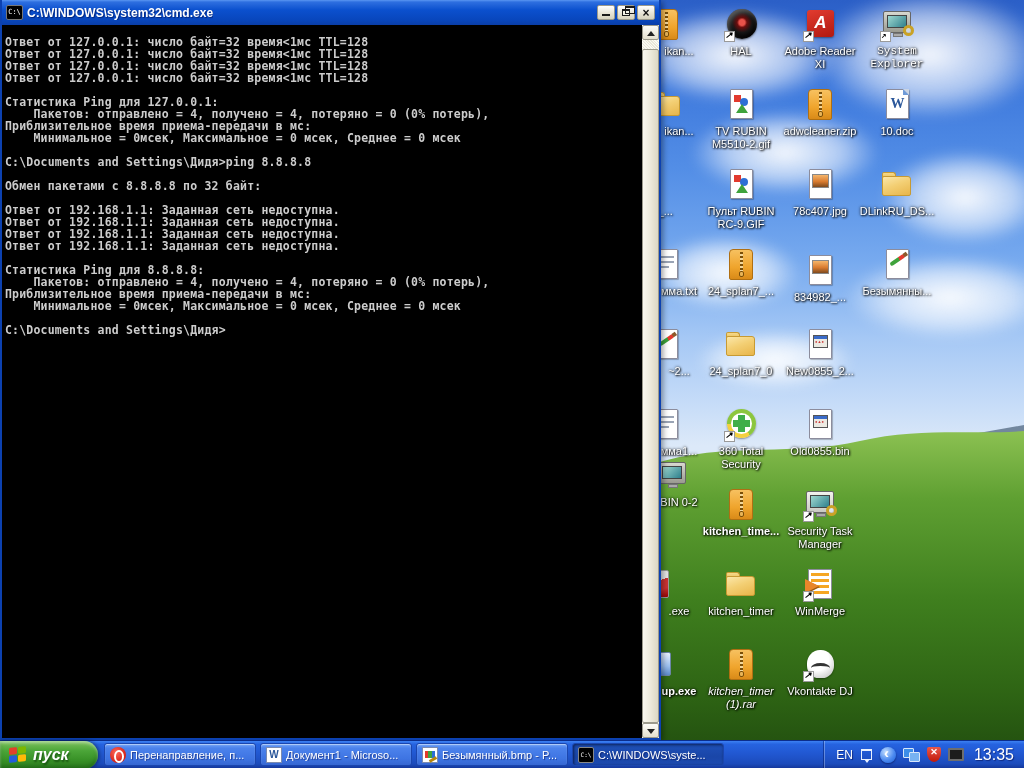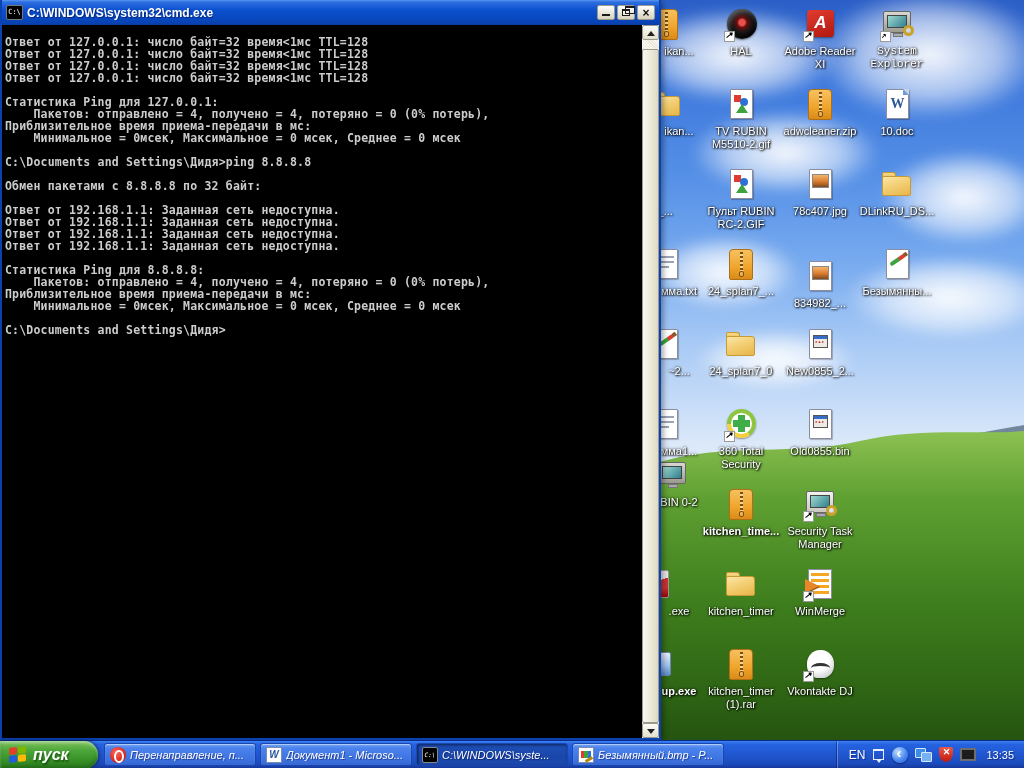--- a/index.html
+++ b/index.html
@@ -123,21 +123,21 @@
 
   
   .taskbar { position:absolute; left:0; bottom:0; width:1024px; height:28px; z-index:10; display:flex; align-items:center;
     background:linear-gradient(180deg,#3C81F3 0%,#2663E0 12%,#2158D2 45%,#1C4BBB 85%,#15389C 100%);
     border-top:1px solid #0B2D8C; }
   .startbtn { flex:none; height:28px; width:98px; display:flex; align-items:center; padding-left:8px; cursor:pointer;
     background:linear-gradient(180deg,#7FC25E 0%,#4BA538 35%,#379026 70%,#2E7E20 100%);
     border-radius:0 14px 14px 0; box-shadow:1px 0 4px rgba(0,0,0,.5), inset 0 2px 3px rgba(255,255,255,.4), inset 0 -3px 4px rgba(0,60,0,.35); }
   .startflag { width:20px; height:18px; margin-right:5px; flex:none; }
   .startlabel { color:#fff; font-size:16px; font-weight:bold; font-style:italic; text-shadow:1px 2px 2px rgba(0,40,0,.6); }
-  .tasks { display:flex; gap:4px; margin-left:6px; flex:none;font-style:italic; }
+  .tasks { display:flex; gap:4px; margin-left:6px; flex:none; }
   .task { width:152px; height:23px; display:flex; align-items:center; gap:4px; padding:0 5px; cursor:pointer;
     background:linear-gradient(180deg,#6FA1F6 0%,#4B82EC 20%,#3E74E2 70%,#3667D2 100%);
     border:1px solid #1B46AE; border-radius:3px; box-shadow:inset 0 1px 1px rgba(255,255,255,.5); }
   .task.active { background:linear-gradient(180deg,#1E50B8,#1A46A8 60%,#1C4AB0);
     box-shadow:inset 1px 1px 3px rgba(0,0,20,.6); }
   .tlabel { color:#fff; font-size:11px; white-space:nowrap; overflow:hidden; text-overflow:ellipsis; text-shadow:1px 1px 1px rgba(0,0,60,.5); }
   .ticon { width:16px; height:16px; flex:none; position:relative; }
   .t-opera { border-radius:50%; background:radial-gradient(circle at 40% 35%,#FF6B5E,#D41E12 70%); }
   .t-opera:after { content:""; position:absolute; left:4px; top:3px; width:6px; height:9px; border-radius:50%; border:2px solid #fff; }
   .t-word { background:#fff; border:1px solid #7A8AB0; }
@@ -159,21 +159,21 @@
     background:radial-gradient(circle at 35% 30%,#BFDCFF,#4D8BF0 55%,#1B5FD8); box-shadow:0 1px 2px rgba(0,0,40,.5); }
   .chev:after { content:"‹"; position:absolute; left:4px; top:-3px; color:#fff; font-size:15px; font-weight:bold; }
   .netic { width:17px; height:14px; position:relative; }
   .netic:before, .netic:after { content:""; position:absolute; width:9px; height:8px; border:1px solid #D8E6FA;
     background:#3C8DE8; border-radius:1px; }
   .netic:before { left:0; top:0; } .netic:after { right:0; bottom:0; background:#77B2F2; }
   .shieldic { width:14px; height:15px; position:relative;
     background:linear-gradient(180deg,#E8584C,#C21807); border-radius:2px 2px 50% 50%/2px 2px 60% 60%; }
   .shieldic:after { content:"✕"; position:absolute; left:0; top:0px; width:100%; text-align:center; color:#fff; font-size:9px; font-weight:bold; }
   .monic { width:16px; height:13px; position:relative; background:#1C1C1C; border:2px solid #6E6E6E; border-radius:1px; }
-  .clock { color:#fff; font-size:11px; margin-left:3px; text-shadow:1px 1px 1px rgba(0,0,60,.5); }
+  .clock { color:#fff; font-size:16px; margin-left:3px; text-shadow:1px 1px 1px rgba(0,0,60,.5); }
 </style>
 </head>
 <body>
 
 <div class="wallpaper">
   <div class="cloud" style="left:630px; top:8px;  width:210px; height:95px;"></div>
   <div class="cloud" style="left:815px; top:-10px;width:230px; height:130px;"></div>
   <div class="cloud" style="left:690px; top:110px;width:190px; height:85px;"></div>
   <div class="cloud" style="left:880px; top:150px;width:170px; height:95px;"></div>
   <div class="cloud" style="left:650px; top:235px;width:150px; height:75px;"></div>
@@ -249,21 +249,21 @@
       <div class="dlabel">10.doc</div>
     </div>
     <div class="dicon" style="left: 702px; top: 168px;">
       <div class="ic">
         <div class="g-page">
           <i class="sh-r"></i>
           <i class="sh-b"></i>
           <i class="sh-g"></i>
         </div>
       </div>
-      <div class="dlabel">Пульт RUBIN RC-2.GIF</div>
+      <div class="dlabel">Пульт RUBIN RC-9.GIF</div>
     </div>
     <div class="dicon" style="left: 781px; top: 168px;">
       <div class="ic">
         <div class="g-page">
           <i class="photo"></i>
         </div>
       </div>
       <div class="dlabel">78c407.jpg</div>
     </div>
     <div class="dicon" style="left: 858px; top: 168px;">
@@ -277,21 +277,21 @@
     </div>
     <div class="dicon" style="left: 702px; top: 248px;">
       <div class="ic">
         <div class="g-zip">
           <i class="zipline"></i>
           <i class="zippull"></i>
         </div>
       </div>
       <div class="dlabel">24_splan7_...</div>
     </div>
-    <div class="dicon" style="left: 781px; top: 260px;">
+    <div class="dicon" style="left: 781px; top: 254px;">
       <div class="ic">
         <div class="g-page">
           <i class="photo"></i>
         </div>
       </div>
       <div class="dlabel">834982_...</div>
     </div>
     <div class="dicon" style="left: 858px; top: 248px;">
       <div class="ic">
         <div class="g-page">
@@ -366,21 +366,21 @@
     <div class="dicon" style="left: 781px; top: 568px; text-align: center;">
       <div class="ic">
         <div class="g-winmerge">
           <i class="wmlines"></i>
           <i class="wmarrow"></i>
         </div>
         <i class="sc"></i>
       </div>
       <div class="dlabel">WinMerge</div>
     </div>
-    <div class="dicon" style="left: 702px; top: 648px;">
+    <div class="dicon" style="left: 702px; top: 648px; font-style: italic;">
       <div class="ic">
         <div class="g-zip">
           <i class="zipline"></i>
           <i class="zippull"></i>
         </div>
       </div>
       <div class="dlabel">kitchen_timer (1).rar</div>
     </div>
     <div class="dicon" style="left: 781px; top: 648px;">
       <div class="ic">
@@ -552,27 +552,27 @@
   </div>
   <div class="tasks" id="tasks">
       <div class="task">
         <span class="ticon t-opera"></span>
         <span class="tlabel">Перенаправление, п...</span>
       </div>
       <div class="task">
         <span class="ticon t-word"></span>
         <span class="tlabel">Документ1 - Microso...</span>
       </div>
+      <div class="task">
+        <span class="ticon t-paint"></span>
+        <span class="tlabel">Безымянный.bmp - P...</span>
+      </div>
       <div class="task active">
         <span class="ticon t-cmd"></span>
         <span class="tlabel">C:\WINDOWS\syste...</span>
-      </div>
-      <div class="task">
-        <span class="ticon t-paint"></span>
-        <span class="tlabel">Безымянный.bmp - P...</span>
       </div>
     </div>
   <div class="tray">
     <span class="lang">EN</span>
     <span class="langopt"></span>
     <span class="chev"></span>
     <span class="netic"></span>
     <span class="shieldic"></span>
     <span class="monic"></span>
     <span class="clock">13:35</span>

